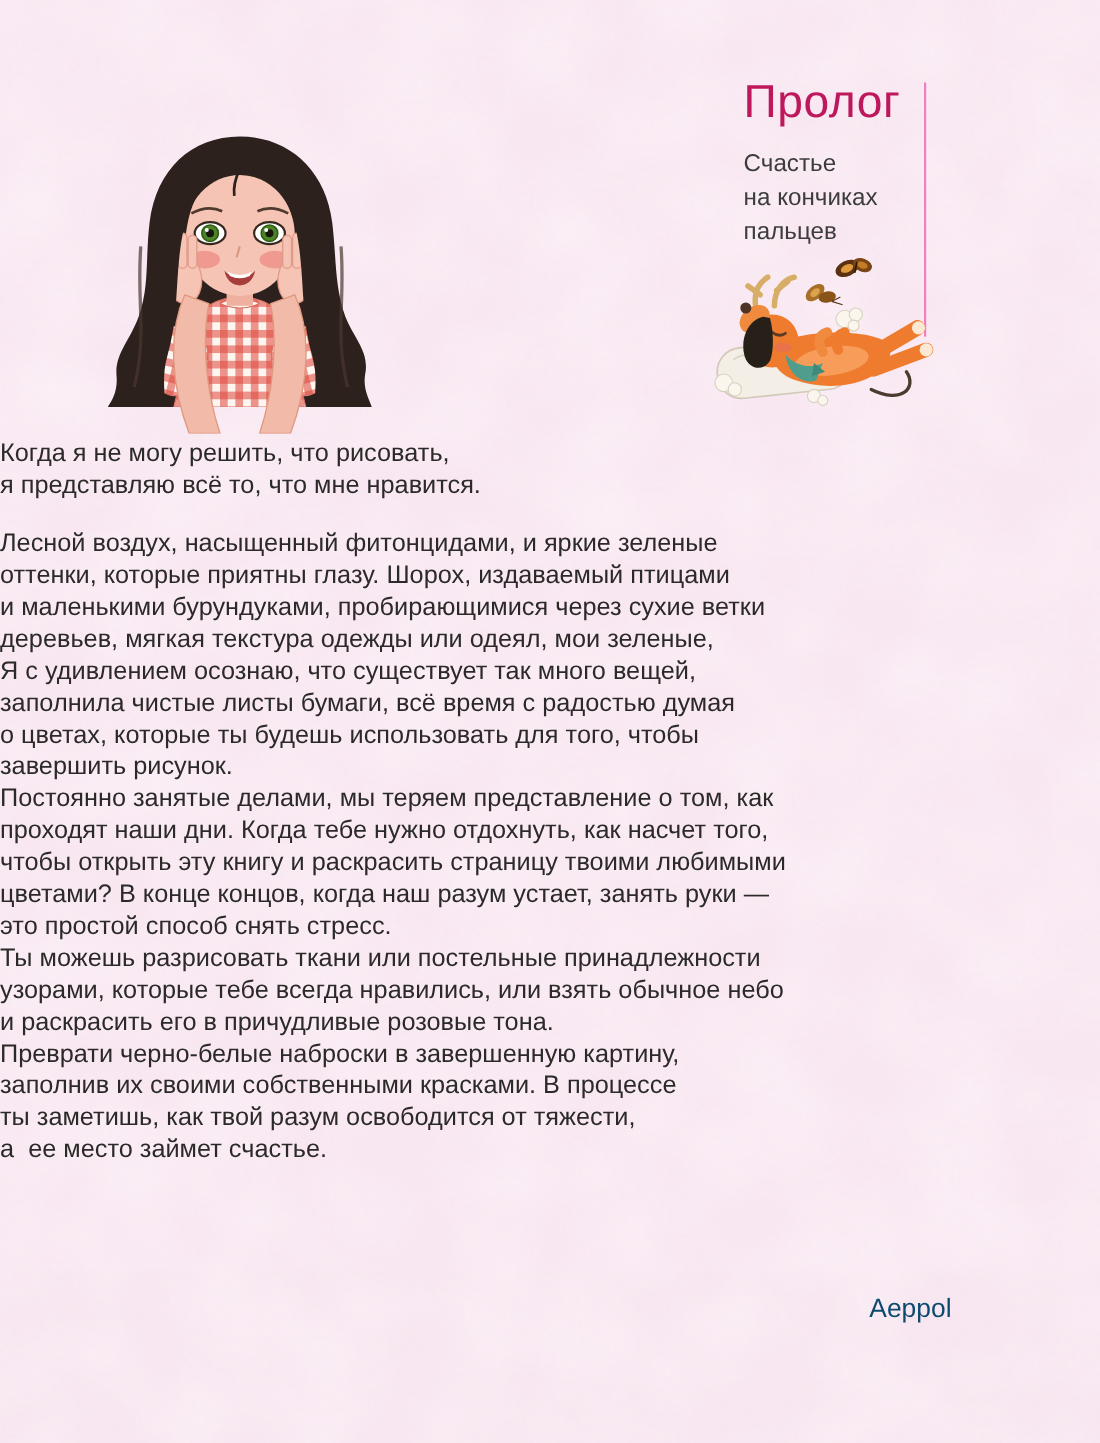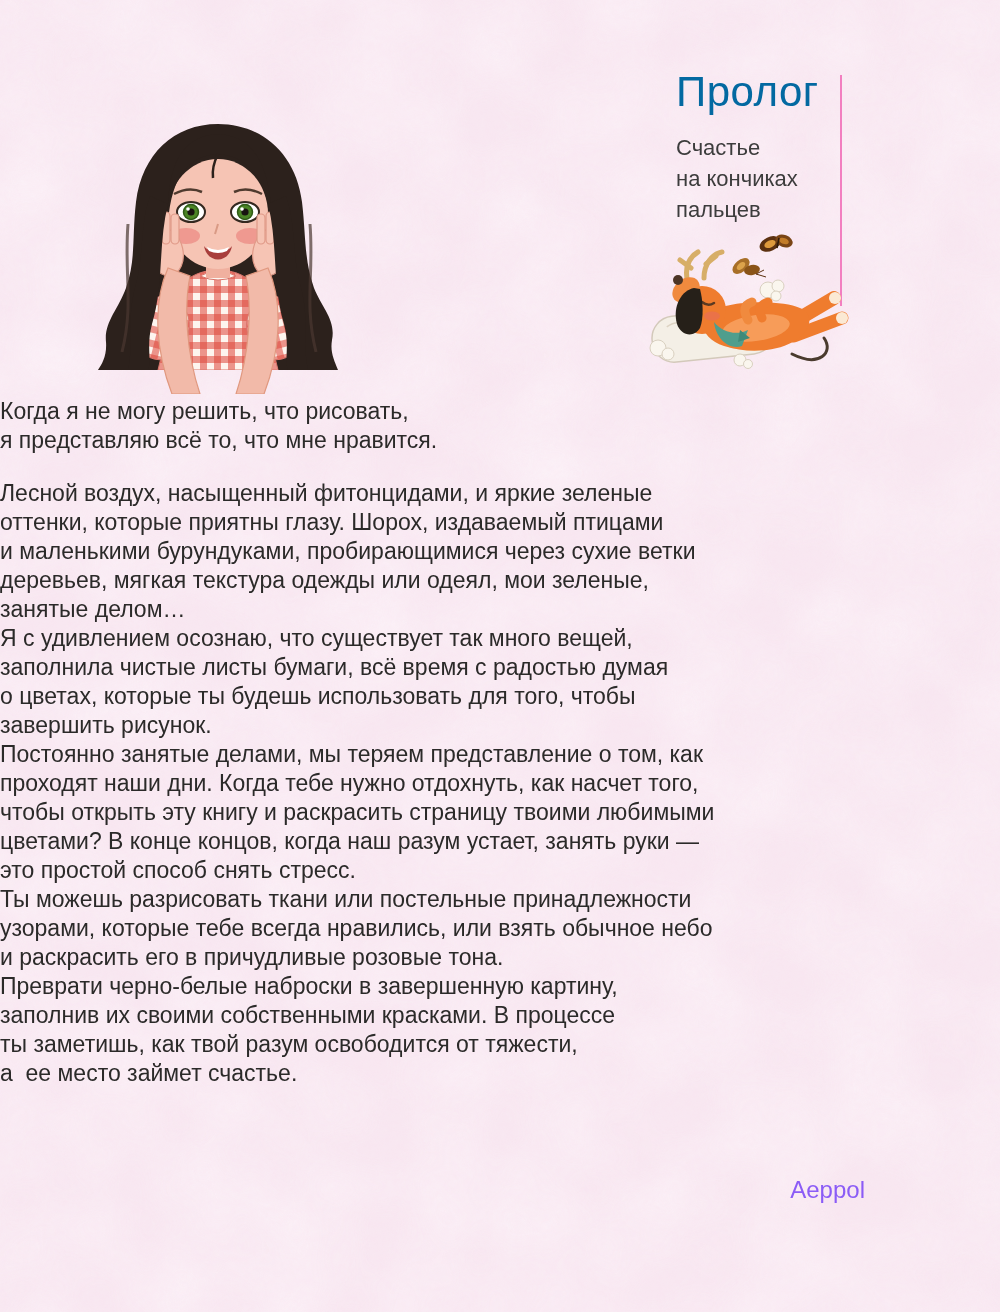--- a/index.html
+++ b/index.html
@@ -27,21 +27,21 @@
   .vrule{position:absolute;left:840px;top:75px;width:2px;height:231px;}
   .text-block{
     position:absolute;left:0;top:397px;width:1000px;
     color:#2b2a29;
     font-size:23px;line-height:29px;
   }
   .text-block .line{white-space:pre-wrap;}
   .para-gap{height:24px;}
   .signature{
     position:absolute;top:1176px;right:135px;
-    font-size:24px;color:#8b5cf6;
+    font-size:24px;color:#0c4a6e;
   }
 </style>
 </head>
 <body>
 
 <div class="page" style="background: rgb(248, 232, 241);">
 
   <svg class="texture" width="1000" height="1312" aria-hidden="true">
     <defs>
       <filter id="noiseFine" x="0" y="0" width="100%" height="100%">
@@ -129,21 +129,21 @@
     <g fill="#f2baa9" stroke="#e0987f" stroke-width="1.2">
       <path d="M80,164 C64,200 68,248 84,290 L112,290 C98,248 96,202 102,172 Z"></path>
       <path d="M180,164 C196,200 192,248 176,290 L148,290 C162,248 164,202 158,172 Z"></path>
     </g>
 
     <path d="M80,100 C70,140 76,180 64,220 C58,242 64,256 60,266 L40,266 C46,240 38,214 48,180 C56,150 52,120 62,92 Z" fill="#2c211c"></path>
     <path d="M180,100 C190,140 184,180 196,220 C202,242 196,256 200,266 L220,266 C214,240 222,214 212,180 C204,150 208,120 198,92 Z" fill="#2c211c"></path>
   </svg>
 
   <div class="title-block">
-    <h1 class="title" style="color: #0369a1;">Пролог</h1>
+    <h1 class="title" style="color: #be185d;">Пролог</h1>
     <div class="subtitle">Счастье
 на кончиках
 пальцев</div>
   </div>
 
   <div class="vrule" style="background:#f27fc0;"></div>
 
   <svg class="illo dog" width="214" height="150" viewBox="0 0 214 150" aria-hidden="true">
 
     <g>
@@ -218,21 +218,20 @@
     <div class="line">Когда я не могу решить, что рисовать,</div>
         <div class="line">я представляю всё то, что мне нравится.</div>
       </div>
     <div class="para-gap"></div>
     <div>
 
     <div class="line">Лесной воздух, насыщенный фитонцидами, и яркие зеленые</div>
         <div class="line">оттенки, которые приятны глазу. Шорох, издаваемый птицами</div>
         <div class="line">и маленькими бурундуками, пробирающимися через сухие ветки</div>
         <div class="line">деревьев, мягкая текстура одежды или одеял, мои зеленые,</div>
-        <div class="line">занятые делом…</div>
         <div class="line">Я с удивлением осознаю, что существует так много вещей,</div>
         <div class="line">заполнила чистые листы бумаги, всё время с радостью думая</div>
         <div class="line">о цветах, которые ты будешь использовать для того, чтобы</div>
         <div class="line">завершить рисунок.</div>
         <div class="line">Постоянно занятые делами, мы теряем представление о том, как</div>
         <div class="line">проходят наши дни. Когда тебе нужно отдохнуть, как насчет того,</div>
         <div class="line">чтобы открыть эту книгу и раскрасить страницу твоими любимыми</div>
         <div class="line">цветами? В конце концов, когда наш разум устает, занять руки —</div>
         <div class="line">это простой способ снять стресс.</div>
         <div class="line">Ты можешь разрисовать ткани или постельные принадлежности</div>

